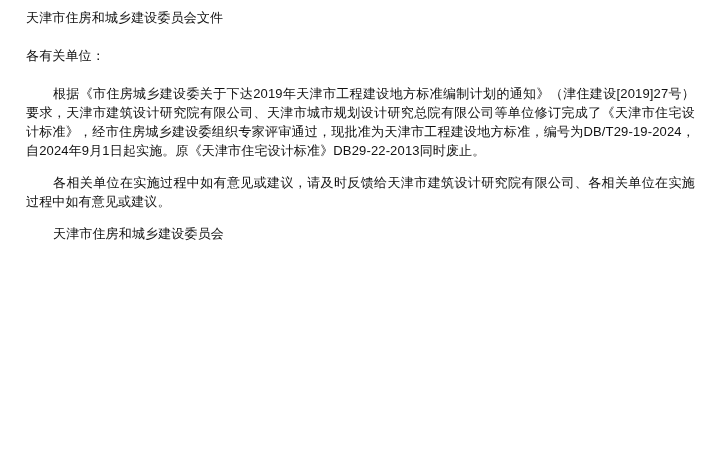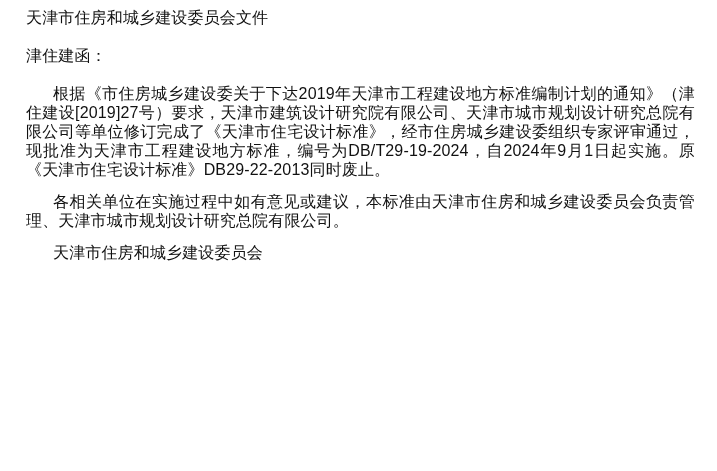--- a/index.html
+++ b/index.html
@@ -24,21 +24,21 @@
   }
   .left-rule {
     position: absolute;
     left: 0;
     top: 0;
     width: 3px;
     height: 471px;
     background: #ffffff;
   }
   .para {
-    font-size: 16px;
+    font-size: 13px;
     line-height: 19px;
     letter-spacing: 0.15px;
     color: #111111;
     margin: 0 0 12px 0;
     text-align: justify;
     text-justify: inter-ideograph;
   }
   .para.title-line {
     margin-bottom: 19px;
   }
@@ -54,22 +54,22 @@
 </head>
 <body>
 
 <div class="document">
   <div class="left-rule"></div>
 
   <p class="para title-line">天津市住房和城乡建设委员会文件</p>
 
 
 
-  <p class="para title-line">津住建函：</p>
+  <p class="para title-line">各有关单位：</p>
 
   <p class="para indent body-block">根据《市住房城乡建设委关于下达2019年天津市工程建设地方标准编制计划的通知》（津住建设[2019]27号）要求，天津市建筑设计研究院有限公司、天津市城市规划设计研究总院有限公司等单位修订完成了《天津市住宅设计标准》，经市住房城乡建设委组织专家评审通过，现批准为天津市工程建设地方标准，编号为DB/T29-19-2024，自2024年9月1日起实施。原《天津市住宅设计标准》DB29-22-2013同时废止。</p>
 
-  <p class="para indent body-block">各相关单位在实施过程中如有意见或建议，本标准由天津市住房和城乡建设委员会负责管理、天津市城市规划设计研究总院有限公司。</p>
+  <p class="para indent body-block">各相关单位在实施过程中如有意见或建议，请及时反馈给天津市建筑设计研究院有限公司、各相关单位在实施过程中如有意见或建议。</p>
 
 
   <p class="para indent tight">天津市住房和城乡建设委员会</p>
 
 </div>
 
 </body></html>

